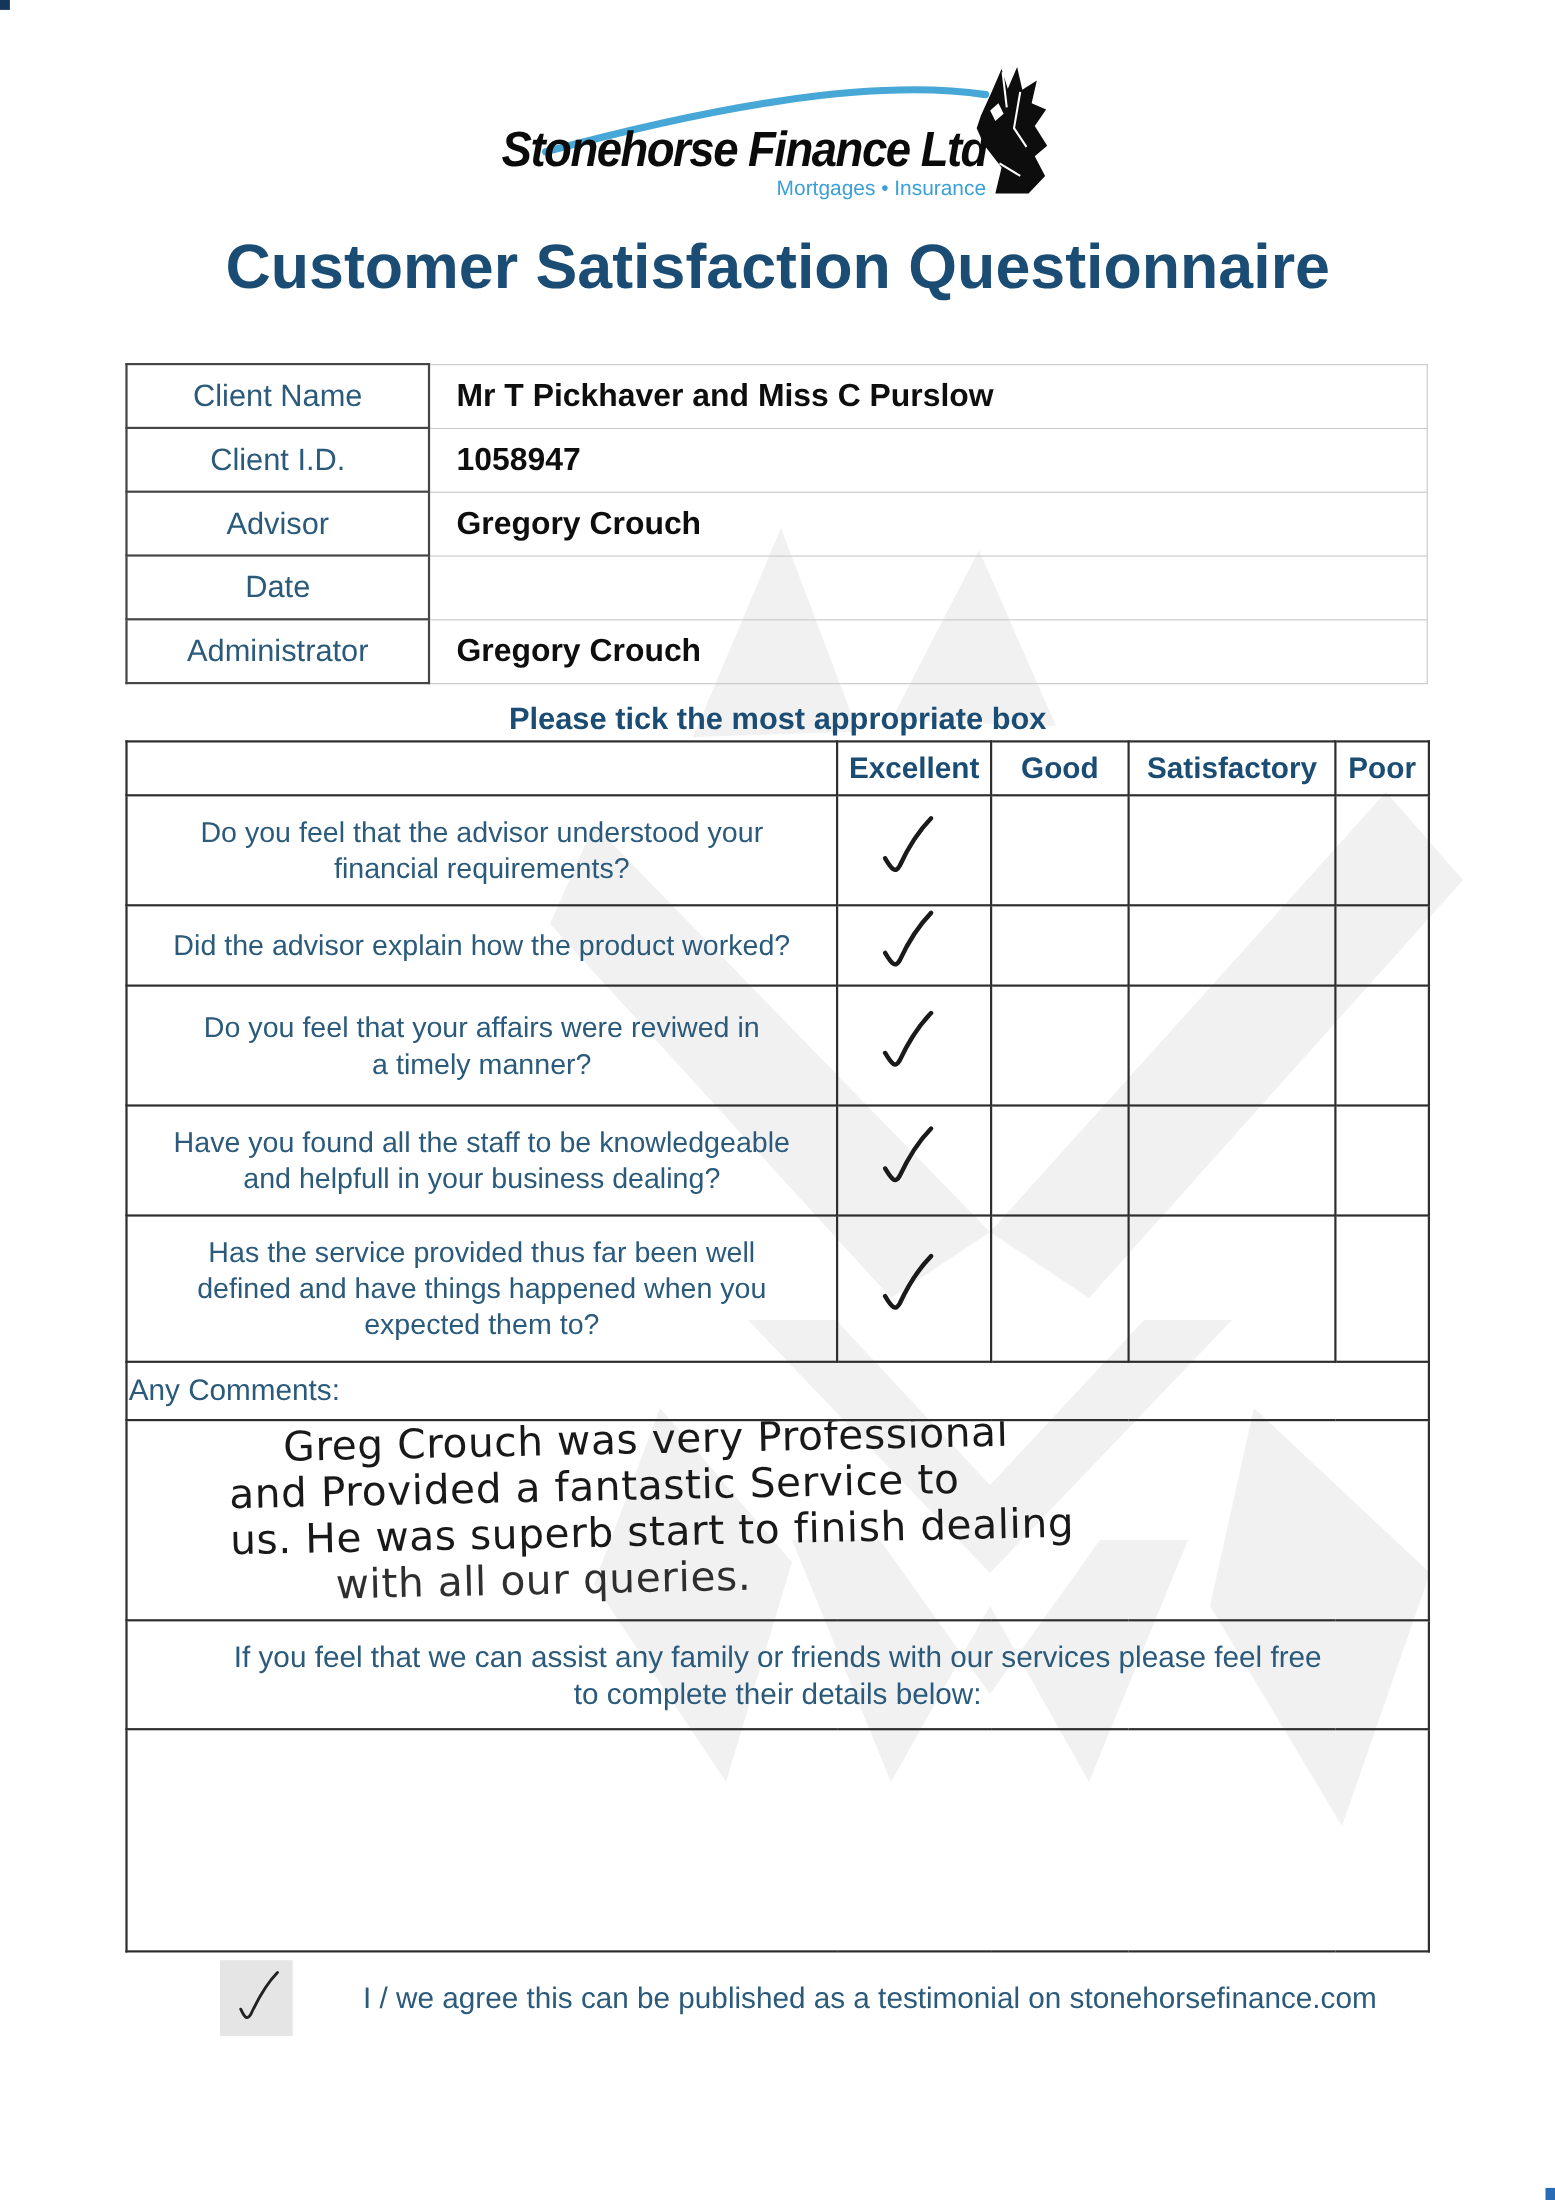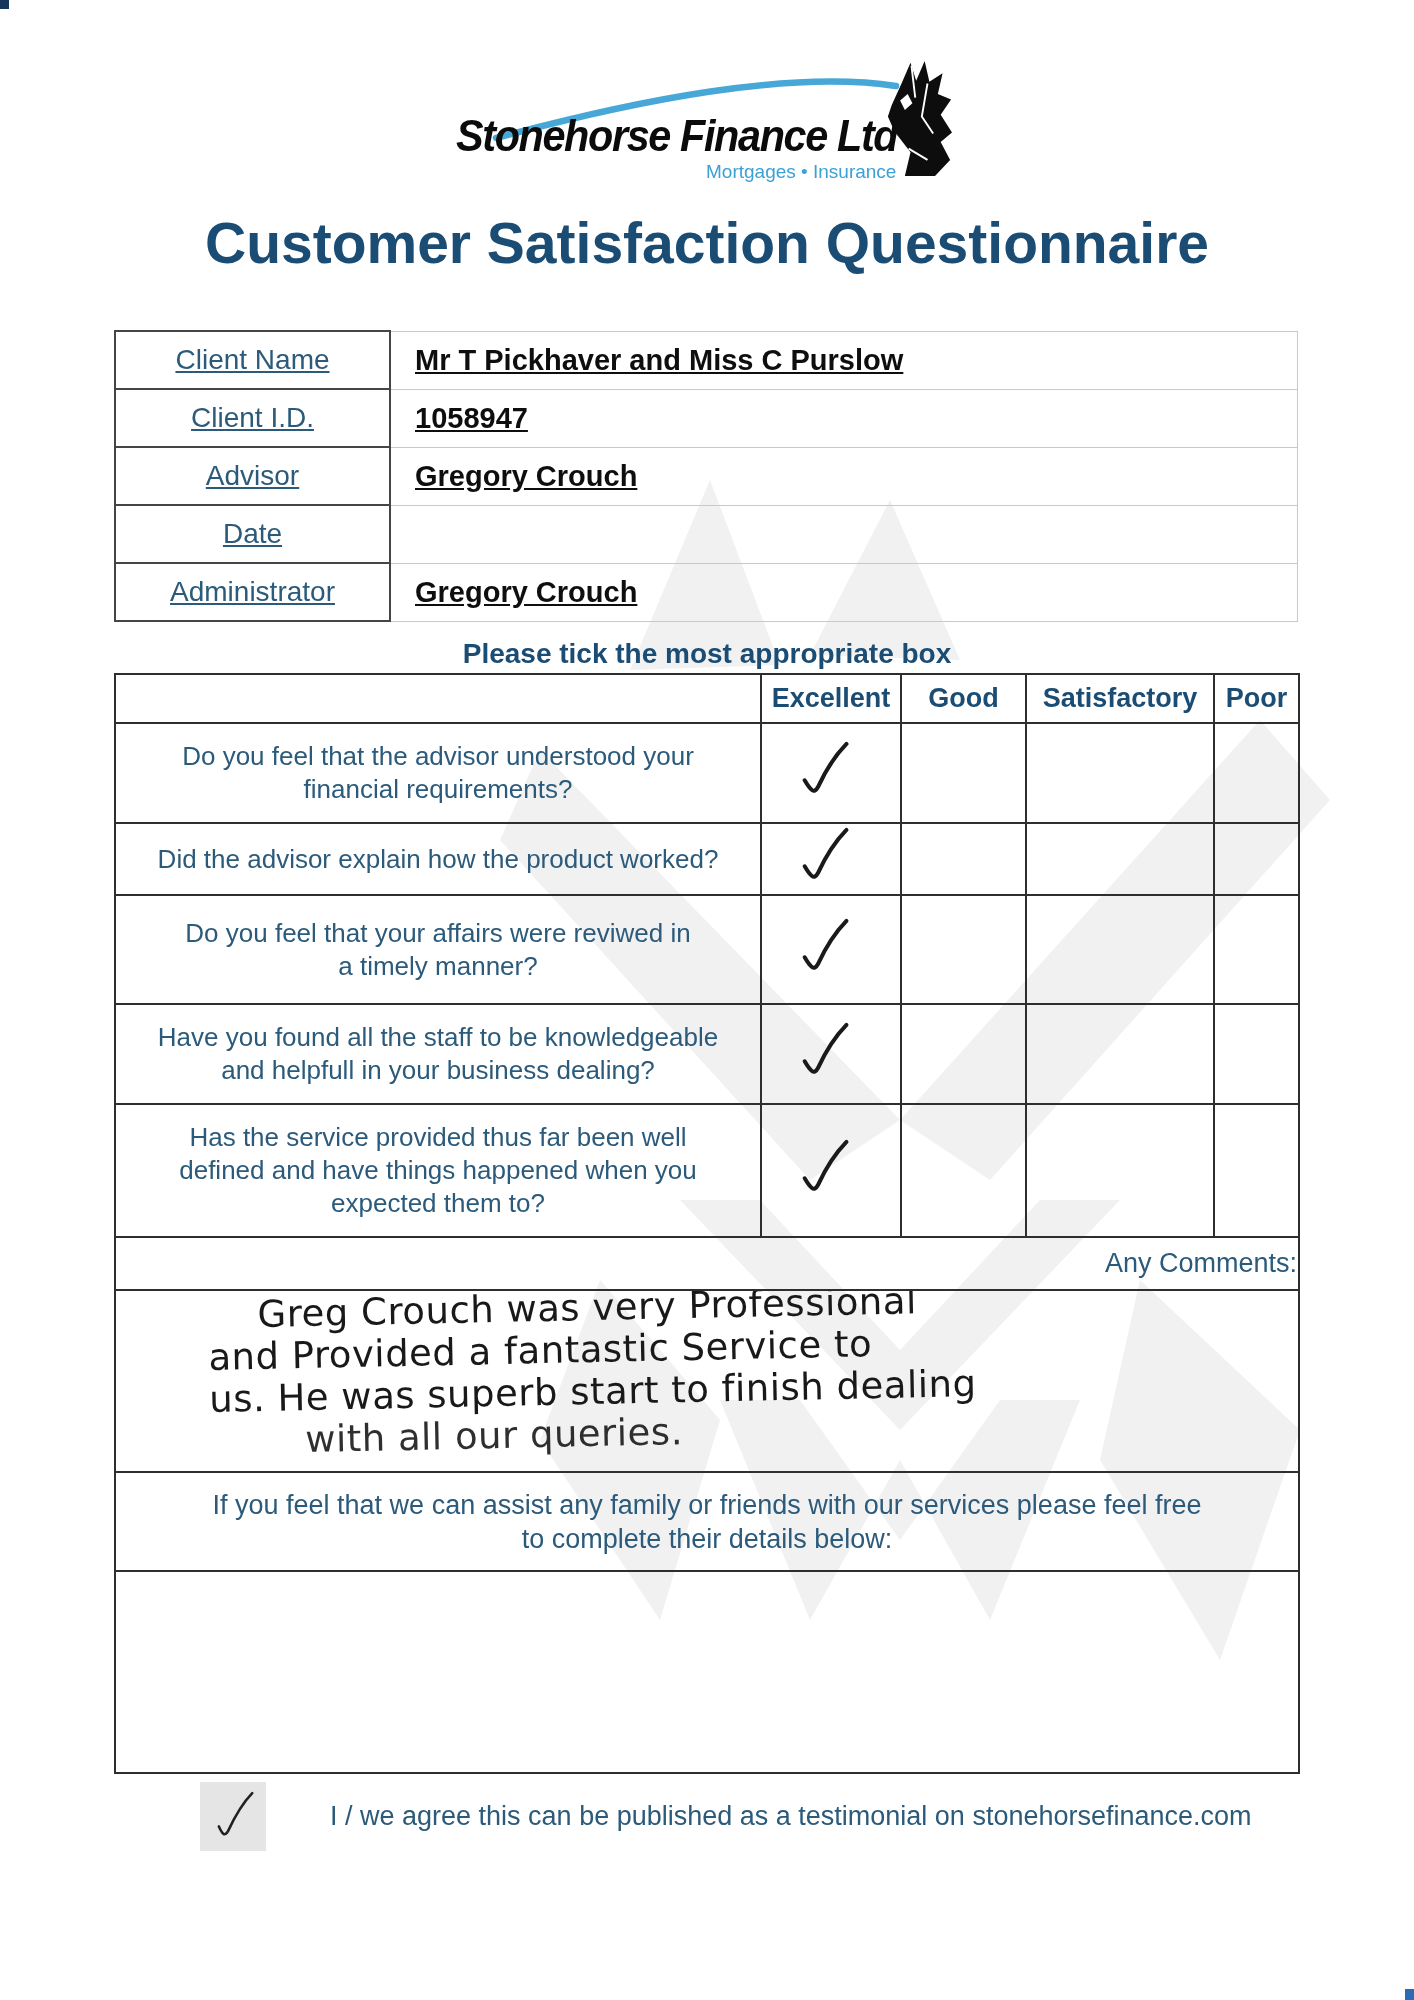--- a/index.html
+++ b/index.html
@@ -33,21 +33,21 @@
   .title{
     position:absolute;left:0;top:210px;width:100%;
     text-align:center;font-size:57px;font-weight:bold;color:#1b4c73;
     letter-spacing:0px;z-index:2;
   }
   
   .client-table{
     position:absolute;left:114px;top:330px;width:1184px;z-index:2;
     border-collapse:collapse;table-layout:fixed;
   }
-  .client-table td{height:54px;background:transparent;text-decoration:underline;}
+  .client-table td{height:54px;background:transparent;}
   .client-table td.lbl{
     width:271px;border:2px solid #454545;
     text-align:center;font-size:28px;color:#2b5a7b;
   }
   .client-table td.val{
     border:1px solid #c9c9c9;
     padding-left:24px;font-size:29px;font-weight:bold;color:#0e0e0e;
   }
   
   .instruction{
@@ -63,21 +63,21 @@
   .q-table td.hdr{
     height:45px;text-align:center;font-size:27px;font-weight:bold;color:#1b4c73;
   }
   .q-table td.q{
     text-align:center;font-size:26px;color:#2b5a7b;line-height:33px;padding:16px 14px;
   }
   .q-table td.rate{text-align:center;}
   .tick{width:54px;height:64px;transform:translateX(-8px) rotate(2deg);}
   .row-q0{height:86px;} .row-q1{height:72px;} .row-q2{height:109px;}
   .row-q3{height:99px;} .row-q4{height:131px;}
-  td.comments-label{height:49px;text-align:right;font-size:27px;color:#2b5a7b;}
+  td.comments-label{height:49px;text-align:left;font-size:27px;color:#2b5a7b;}
   td.comments-box{height:180px;overflow:hidden;vertical-align:top;padding:0;}
   .handwriting{
     font-family:"DejaVu Sans", sans-serif;
     font-size:37px;line-height:42px;color:#191919;
     transform:rotate(-1.2deg);transform-origin:left top;
     padding-top:6px;letter-spacing:0.5px;white-space:nowrap;
   }
   .hw-0{margin-left:141px;} .hw-1{margin-left:91px;}
   .hw-2{margin-left:91px;}  .hw-3{margin-left:186px;opacity:.9;}
   td.referral{height:95px;text-align:center;font-size:27px;color:#2b5a7b;line-height:34px;border-radius:25px;}

